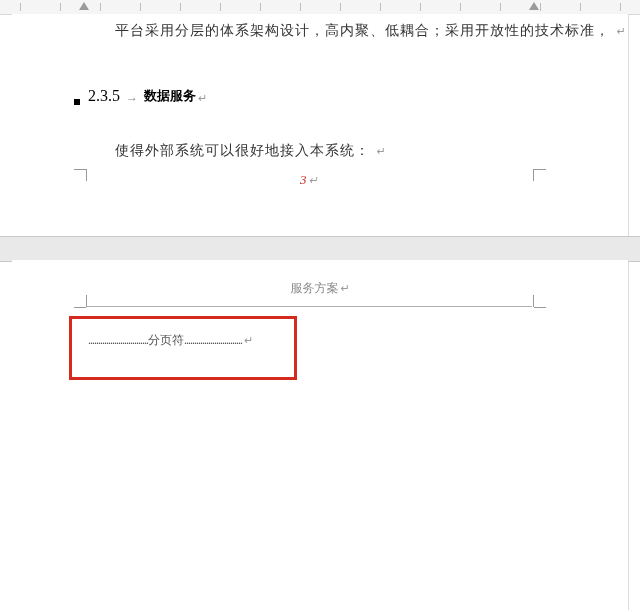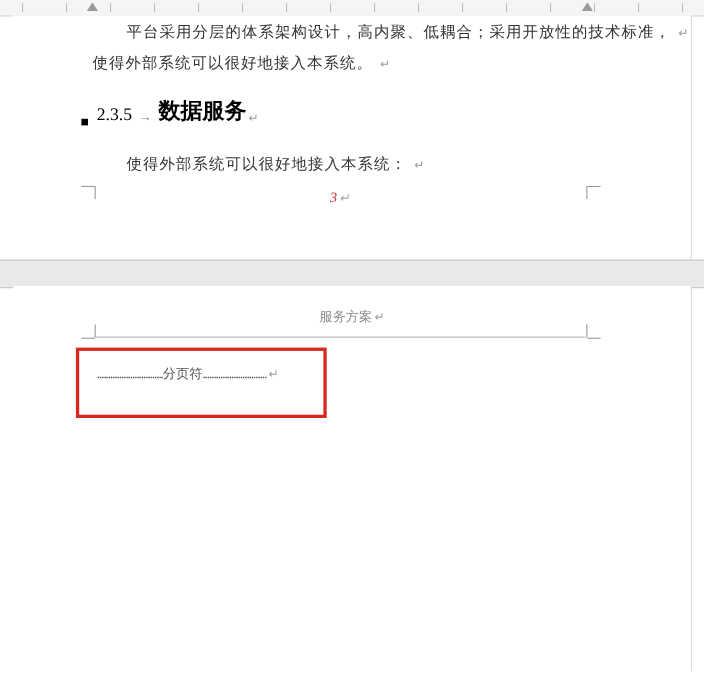--- a/index.html
+++ b/index.html
@@ -63,21 +63,21 @@
     font-family: "SimSun","宋体",serif;
   }
   .bullet {
     width: 6px; height: 6px; background: #000; margin-right: 8px;
   }
   .heading-num {
     font-size: 16px; color: #000;
   }
   .tab-arrow { color: #808080; font-size: 12px; padding: 0 6px; }
   .heading-text {
-    font-size: 20px; font-weight: bold; color: #000;
+    font-size: 13px; font-weight: bold; color: #000;
     font-family: "Microsoft YaHei","SimHei",sans-serif;
   }
 
   .p3 { position: absolute; left: 103px; top: 123px; }
 
   .page1 .corner-bl-h { position:absolute; left:62px;  top:155px; width:12px; height:1px; background:#999; }
   .page1 .corner-bl-v { position:absolute; left:74px;  top:155px; width:1px;  height:12px; background:#999; }
   .page1 .corner-br-h { position:absolute; right:82px; top:155px; width:12px; height:1px; background:#999; }
   .page1 .corner-br-v { position:absolute; right:94px; top:155px; width:1px;  height:12px; background:#999; }
 
@@ -158,24 +158,20 @@
       <div class="ruler-tick" style="left: 540px;"></div>
       <div class="ruler-tick" style="left: 580px;"></div>
       <div class="ruler-tick" style="left: 620px;"></div>
     </div>
 
   <div class="page1">
     <div class="para p1">
       <span>平台采用分层的体系架构设计，高内聚、低耦合；采用开放性的技术标准，</span>
       <span class="ret">↵</span>
     </div>
-    <div class="para p2">
-      <span>使得外部系统可以很好地接入本系统。</span>
-      <span class="ret">↵</span>
-    </div>
 
     <div class="heading-row">
       <span class="bullet"></span>
       <span class="heading-num">2.3.5</span>
       <span class="tab-arrow">→</span>
       <span class="heading-text">数据服务</span>
       <span class="ret">↵</span>
     </div>
 
     <div class="para p3">

